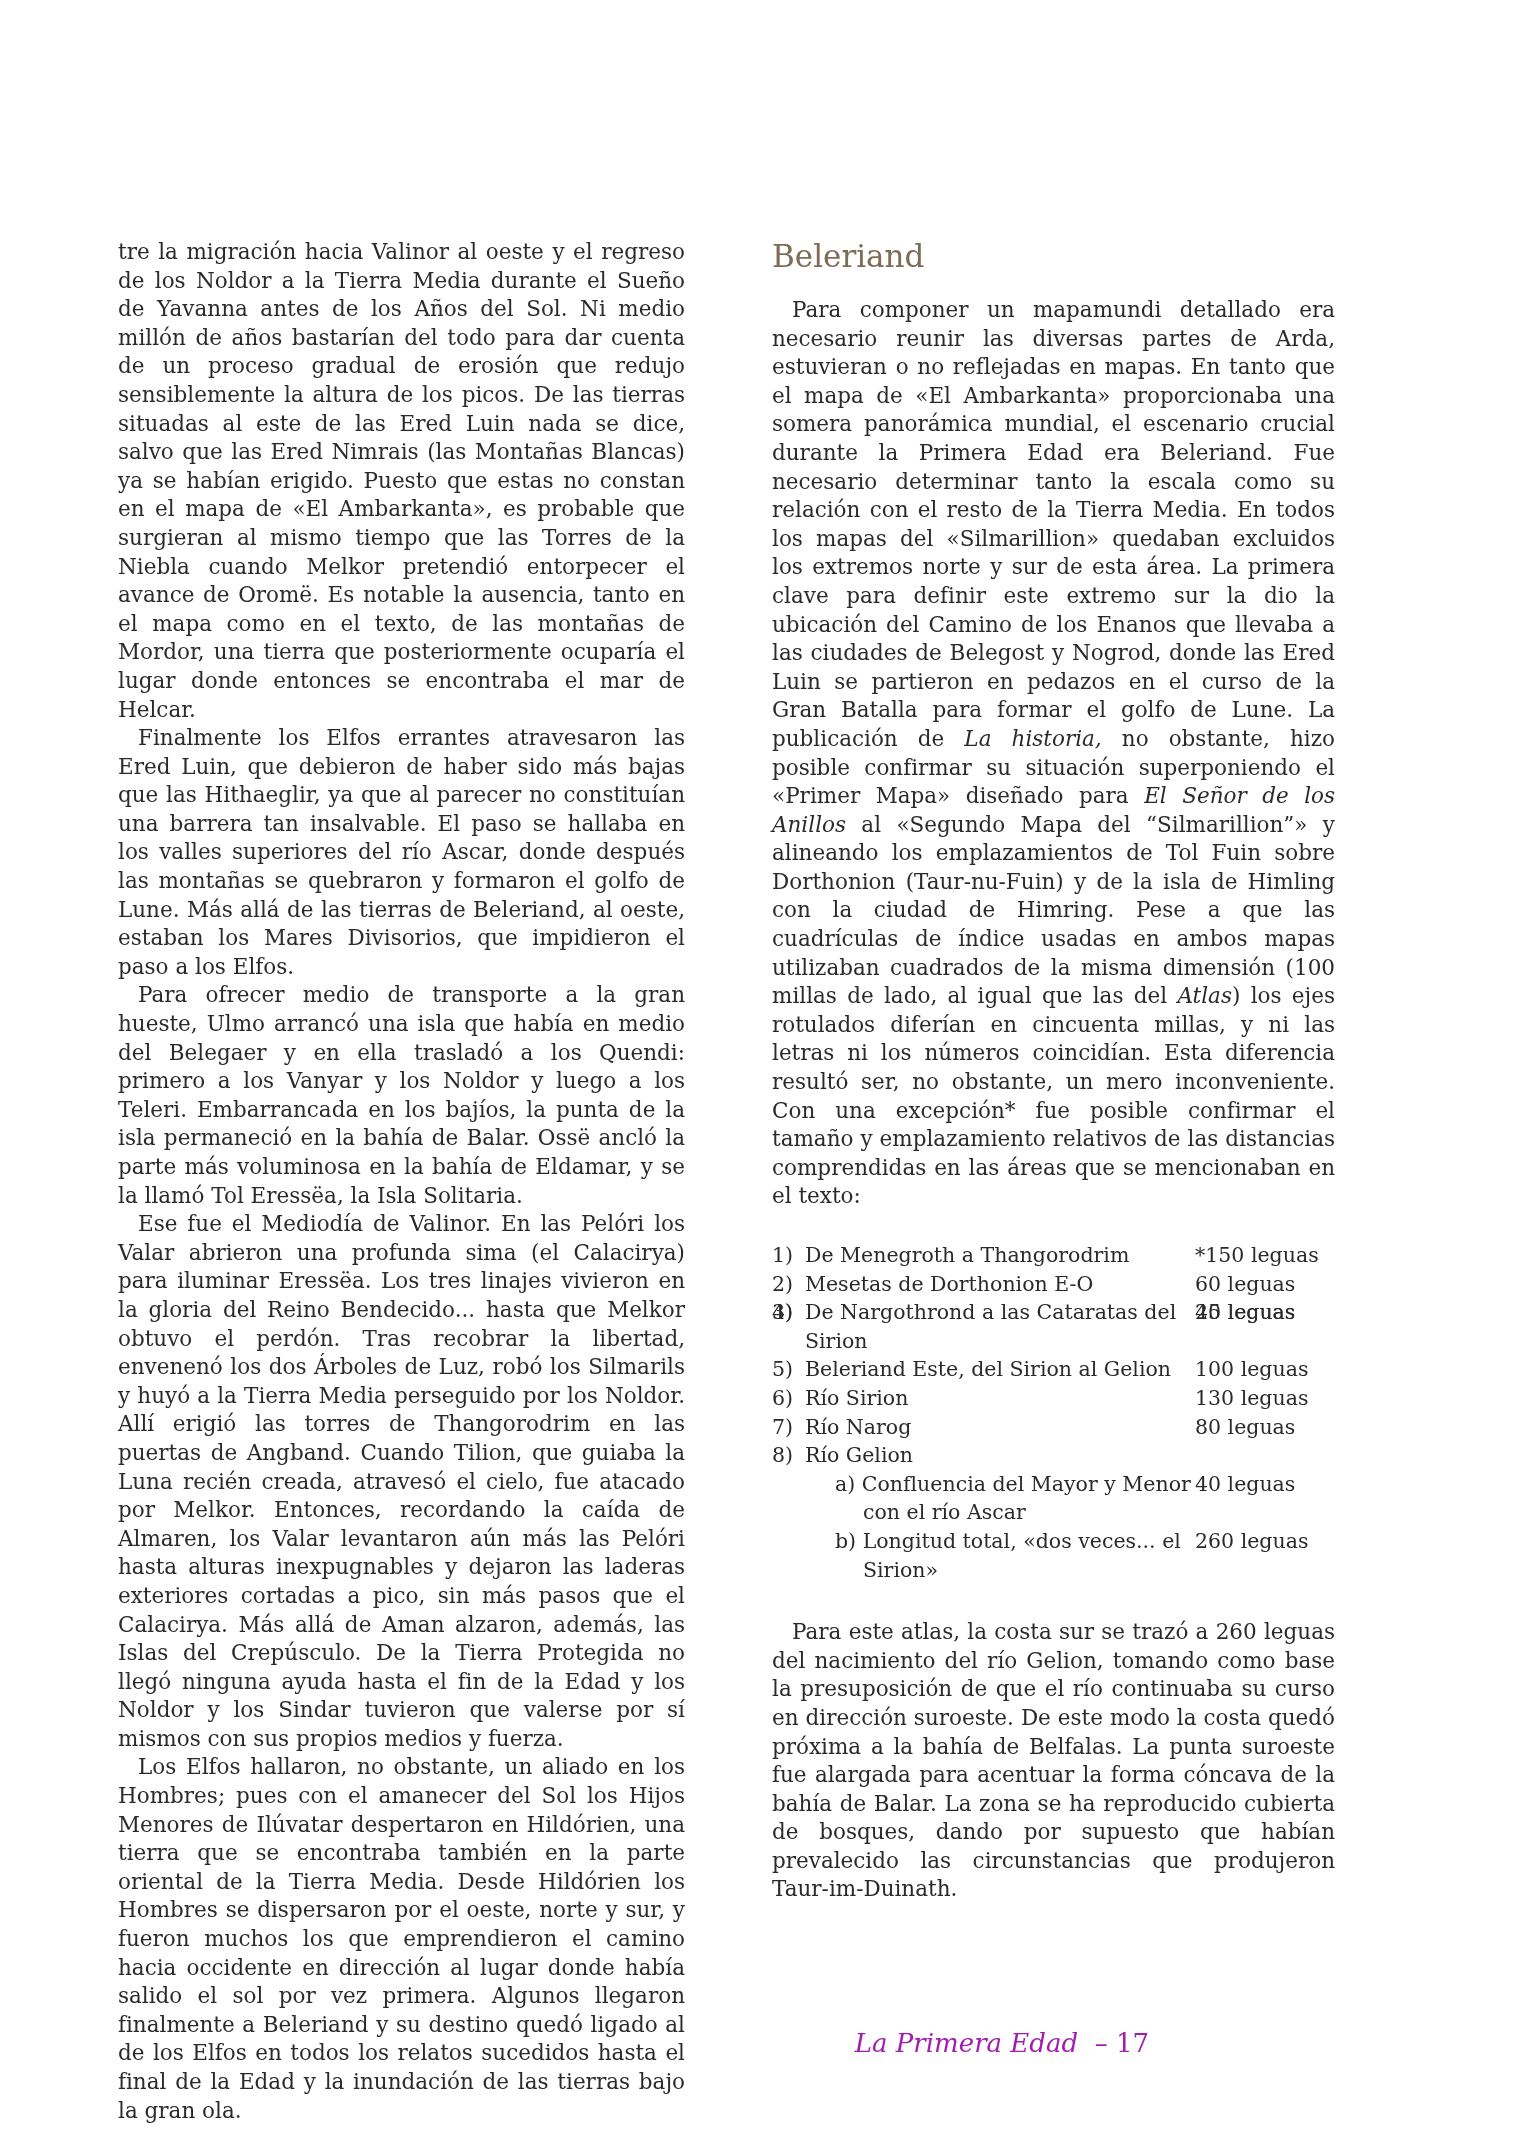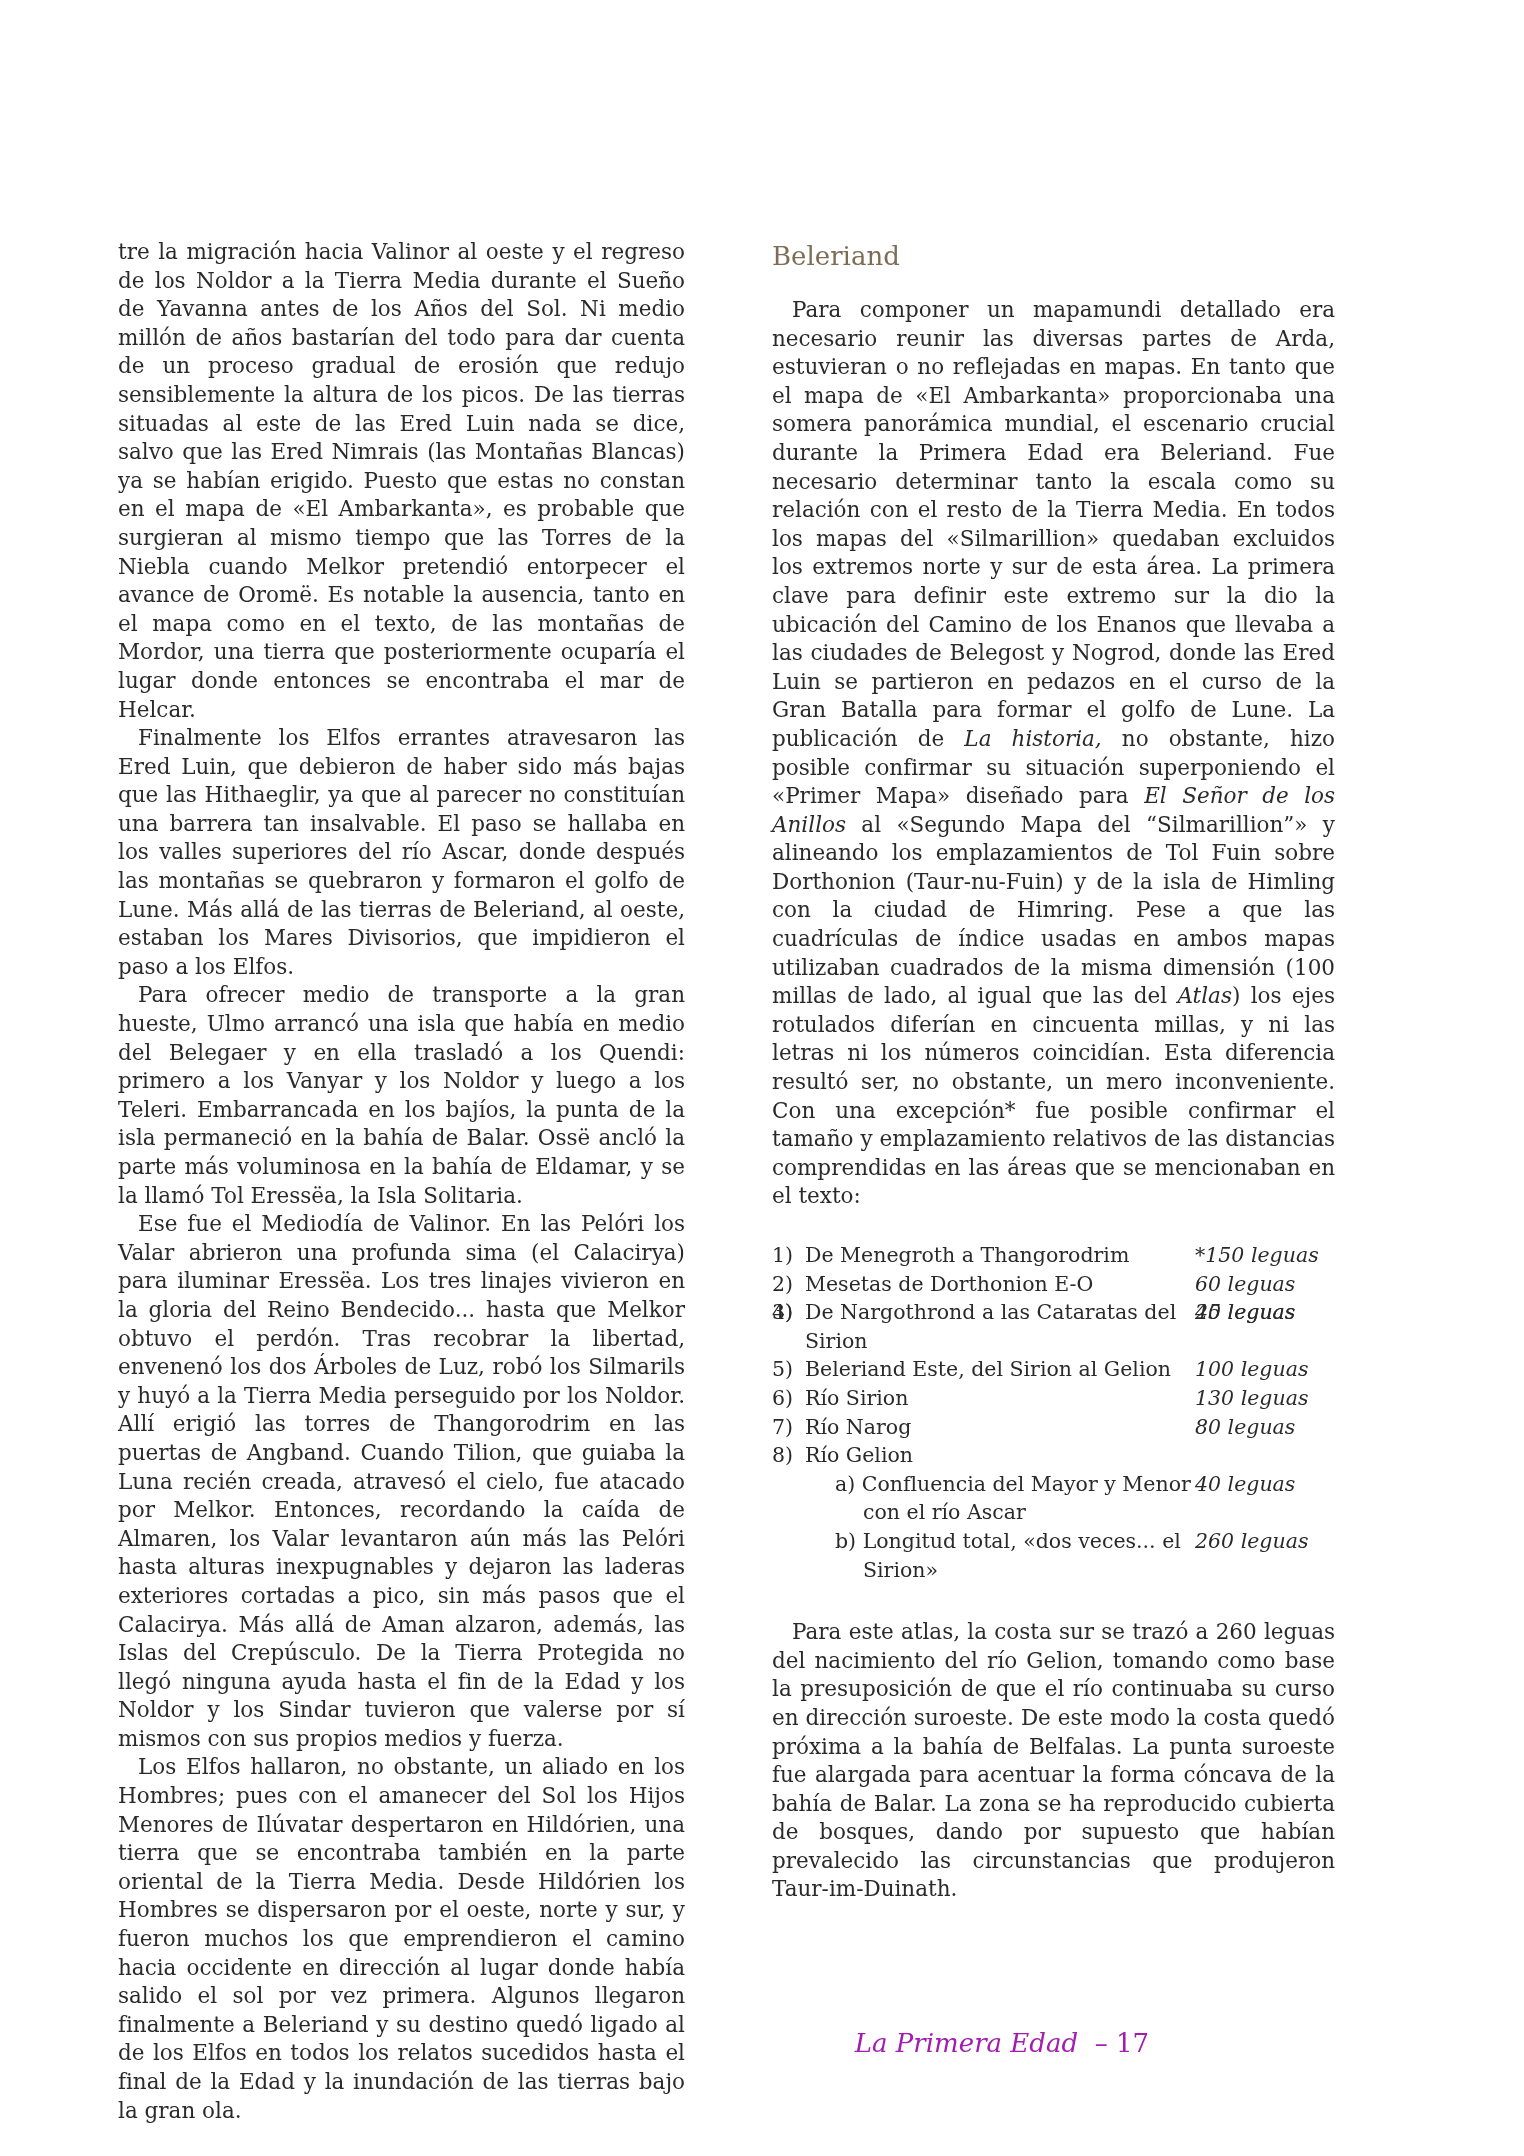--- a/index.html
+++ b/index.html
@@ -21,31 +21,31 @@
     text-align:justify;
     hyphens:auto;
     -webkit-hyphens:auto;
   }
   p.body.indent{text-indent:20px;}
   h2.section{
     margin:0;
     font-family:"DejaVu Serif","Liberation Serif",serif;
     font-weight:normal;
     color:#7e6d56;
-    font-size:26px;
+    font-size:31px;
     line-height:36px;
   }
   .col-left h2.section{margin-top:46px;margin-bottom:58px;}
   .col-right h2.section{margin-bottom:22px;}
   .distances{margin-top:30px;margin-bottom:34px;font-size:20.5px;line-height:28.6px;}
   .drow{position:relative;padding-left:33px;padding-right:0;}
   .dnum{position:absolute;left:0;top:0;}
   .dlabel{display:block;width:386px;}
   .drow.sub .dlabel{padding-left:58px;text-indent:-28px;width:332px;}
-  .dvalue{position:absolute;left:423px;top:0;white-space:nowrap;font-style:italic;}
+  .dvalue{position:absolute;left:423px;top:0;white-space:nowrap;}
   .footer{
     position:absolute;
     top:2028px;right:207px;
     font-size:26px;
     color:#a21caf;
     white-space:nowrap;
   }
   .footer .ftitle{font-style:italic;}
   .footer .fpage{font-style:normal;}
   i{font-style:italic;}

